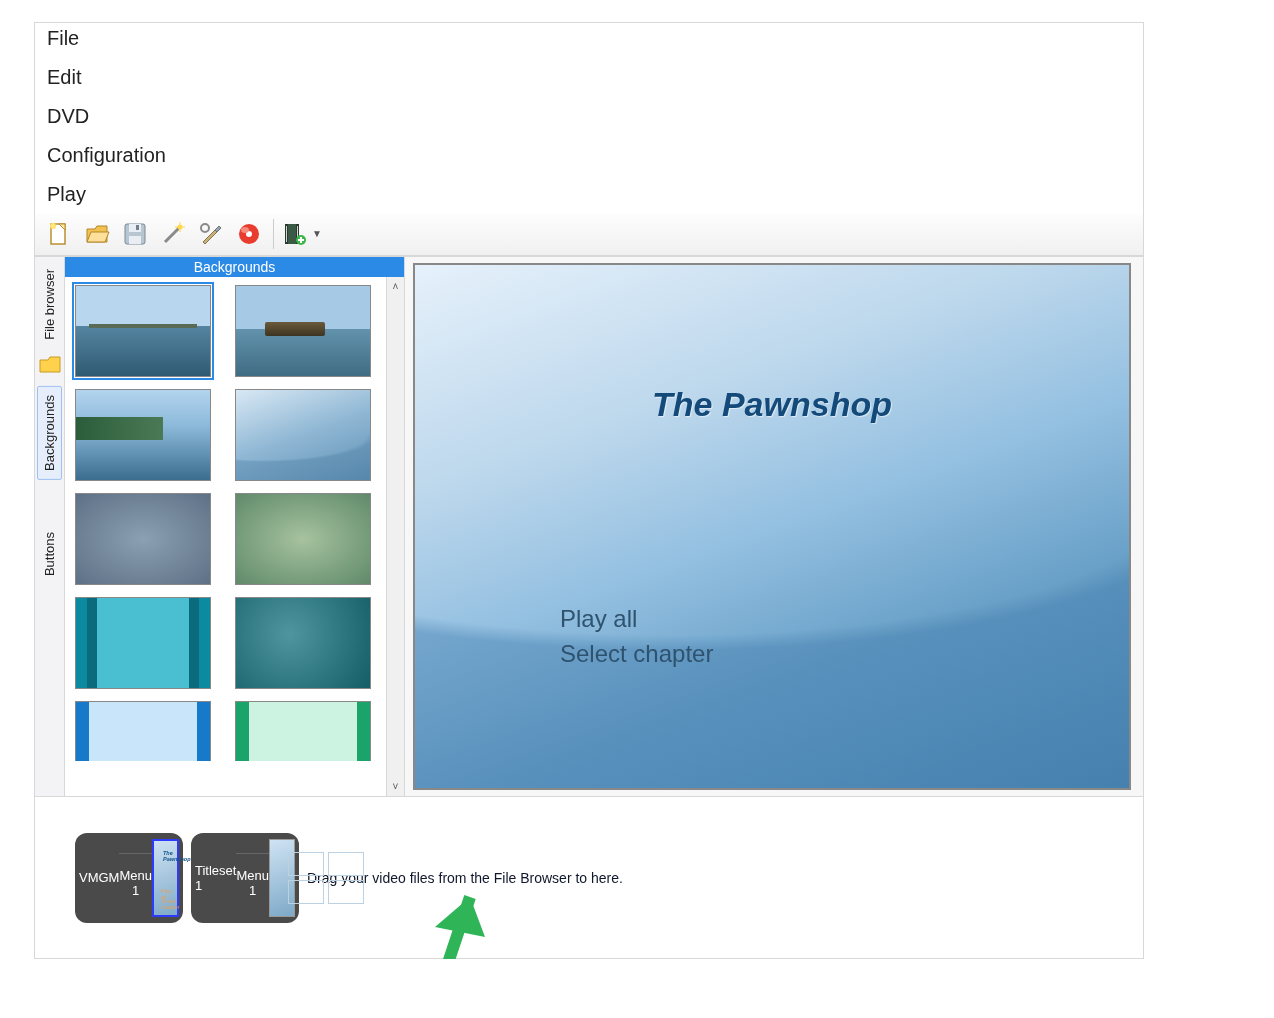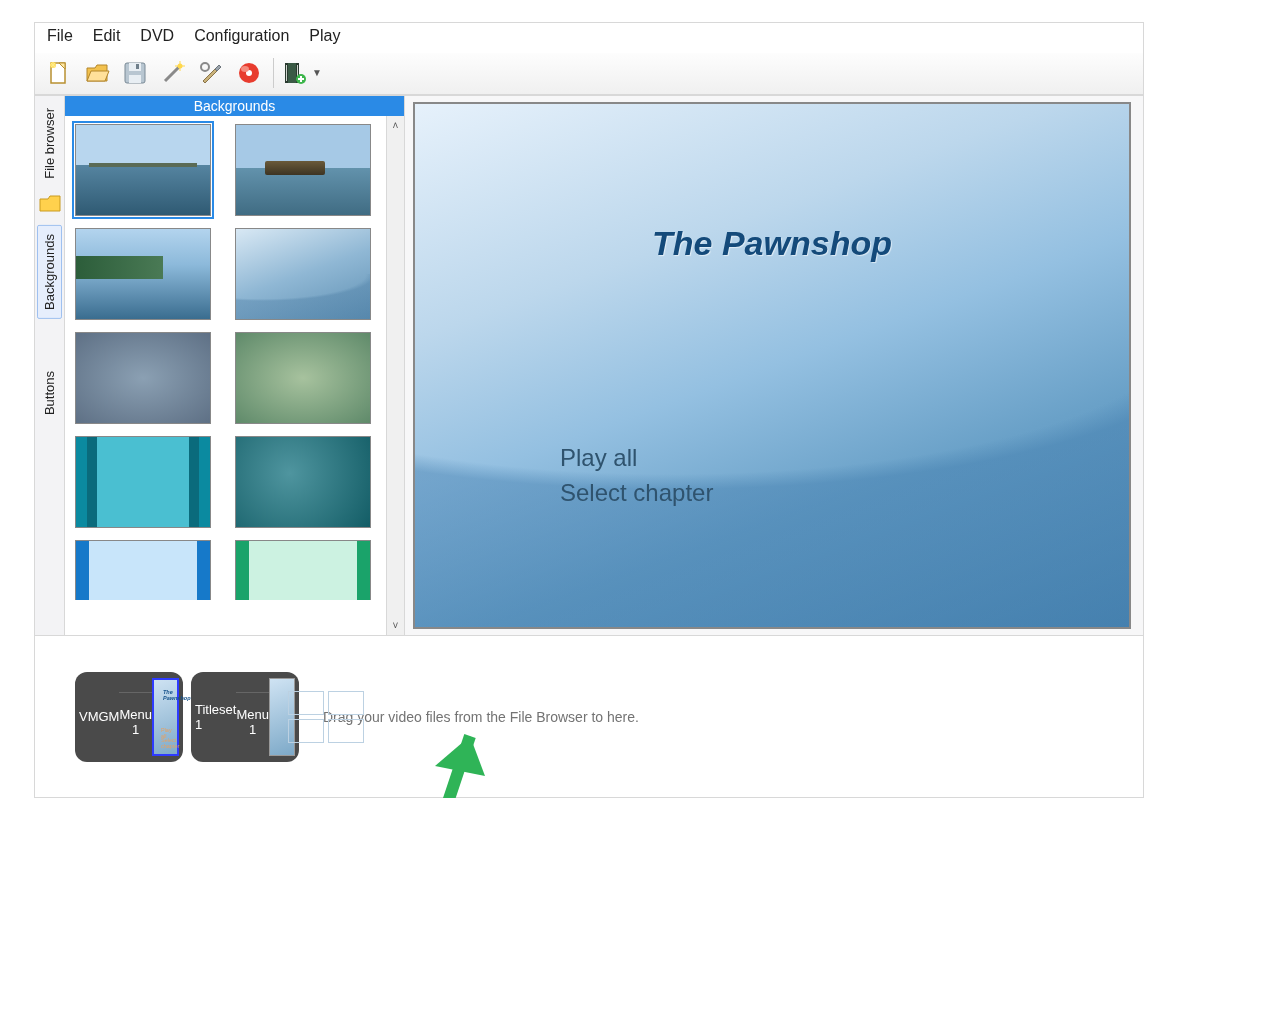--- a/index.html
+++ b/index.html
@@ -3,21 +3,21 @@
 <meta charset="utf-8">
 <style>
   * { box-sizing: border-box; margin: 0; padding: 0; }
   body { font-family: "Segoe UI", Tahoma, sans-serif; font-size: 13px; color: #222; background: #fff; width: 1274px; }
   .app-window { width: 1110px; margin: 22px 0 0 34px; border: 1px solid #d8d8d8; background: #fff; display: flex; flex-direction: column; }
   .title-bar { height: 30px; display: flex; align-items: center; padding: 0 6px; }
   .title-bar .app-icon { width: 18px; height: 18px; margin-right: 6px; }
   .title-bar .title-text { font-size: 14px; color: #333; flex: 1; }
   .win-controls { display: flex; gap: 12px; margin-right: 8px; }
   .win-btn { width: 36px; height: 24px; display: flex; align-items: center; justify-content: center; color: #666; }
-  .menu-bar { display: flex; gap: 4px; padding: 2px 4px 6px 4px; font-size: 16px; }
+  .menu-bar { display: flex; gap: 12px; padding: 2px 4px 6px 4px; font-size: 20px; flex-direction: column; }
   .menu-item { padding: 2px 8px; }
   .toolbar { display: flex; align-items: center; padding: 0 6px 2px 6px; gap: 2px; border-bottom: 1px solid #d8d8d8; background: linear-gradient(#fdfdfd,#f0f0f0); height: 42px; }
   .tbtn { width: 36px; height: 36px; display:flex; align-items:center; justify-content:center; }
   .tsep { width:1px; height:30px; background:#ccc; margin:0 4px; }
   .tdrop { display:flex; align-items:center; }
   .tdrop .caret { font-size:10px; color:#555; margin-left:4px; }
   .workspace { display: flex; border-top: 1px solid #d8d8d8; background:#f7f7f8; }
   .side-tabs { width: 30px; background:#f3f3f5; display:flex; flex-direction:column; align-items:center; padding-top:4px; border-right:1px solid #d8d8d8;}
   .side-tab { writing-mode: vertical-rl; transform: rotate(180deg); font-size:13px; padding: 8px 4px; margin-bottom: 4px; color:#222; }
   .side-tab.active { background:#e6eefc; border:1px solid #9ec0f0; border-radius:2px; }
@@ -41,21 +41,21 @@
   .tl-card { width:108px; background:#4a4a4a; border-radius:12px; padding:6px 4px 6px 4px; display:flex; flex-direction:row; align-items:center;}
   .tl-name { color:#fff; font-size:13px; }
   .tl-menu { color:#fff; font-size:13px; margin-bottom:4px; width:100%; text-align:center; border-top:1px solid #666; padding-top:14px;}
   .tl-thumb { width:112px; height:78px; border:1px solid #999; background:linear-gradient(160deg,#cfe3f3,#7da9c8); position:relative;}
   .tl-thumb.sel { outline:2px solid #2e3bff; outline-offset:-2px;}
   .tl-mini { font-size:5.5px; color:#14518a; font-weight:bold; font-style:italic; position:absolute; top:10px; left:10px;}
   .tl-minitxt { position:absolute; font-size:5.5px; color:#e6a062; left:8px; }
   .tl-minitxt.a{top:48px;} .tl-minitxt.b{top:58px;}
   .tl-grid{ display:grid; grid-template-columns:1fr 1fr; grid-template-rows:1fr 1fr; gap:4px; width:76px; height:52px; position:absolute; top:12px; left:18px;}
   .tl-grid div{border:1px solid #bcd1e2;}
-  .tl-hint { font-size:14px; color:#737373; margin-left:16px; }
+  .tl-hint { font-size:14px; color:#0f172a; }
   .arrow-overlay { position:absolute; pointer-events:none; }
   .status-bar { height:28px; border-top:1px solid #d8d8d8; background:#f7f7f8; display:flex; align-items:center; justify-content:flex-end; padding:0 8px; gap:14px; font-size:14px;}
   .progress-box { width:210px; height:18px; border:1px solid #bbb; background:#fff; }
   .grip{ display:flex; align-items:center; }
   svg.icon { display:block; }
   
   .bg-sea1{background:linear-gradient(#b8d6ee 0%,#b8d6ee 45%,#5584a0 45%,#2f5a73 100%);}
   .bg-sea1::after{content:"";position:absolute;left:10%;top:42%;width:80%;height:5%;background:#5a6b55;}
   .bg-sea2{background:linear-gradient(#a6c9e6 0%,#a6c9e6 48%,#6292ac 48%,#406c83 100%);}
   .bg-sea2::after{content:"";position:absolute;left:22%;top:40%;width:45%;height:16%;background:linear-gradient(#6a5a3a,#3d3422);border-radius:2px;}

